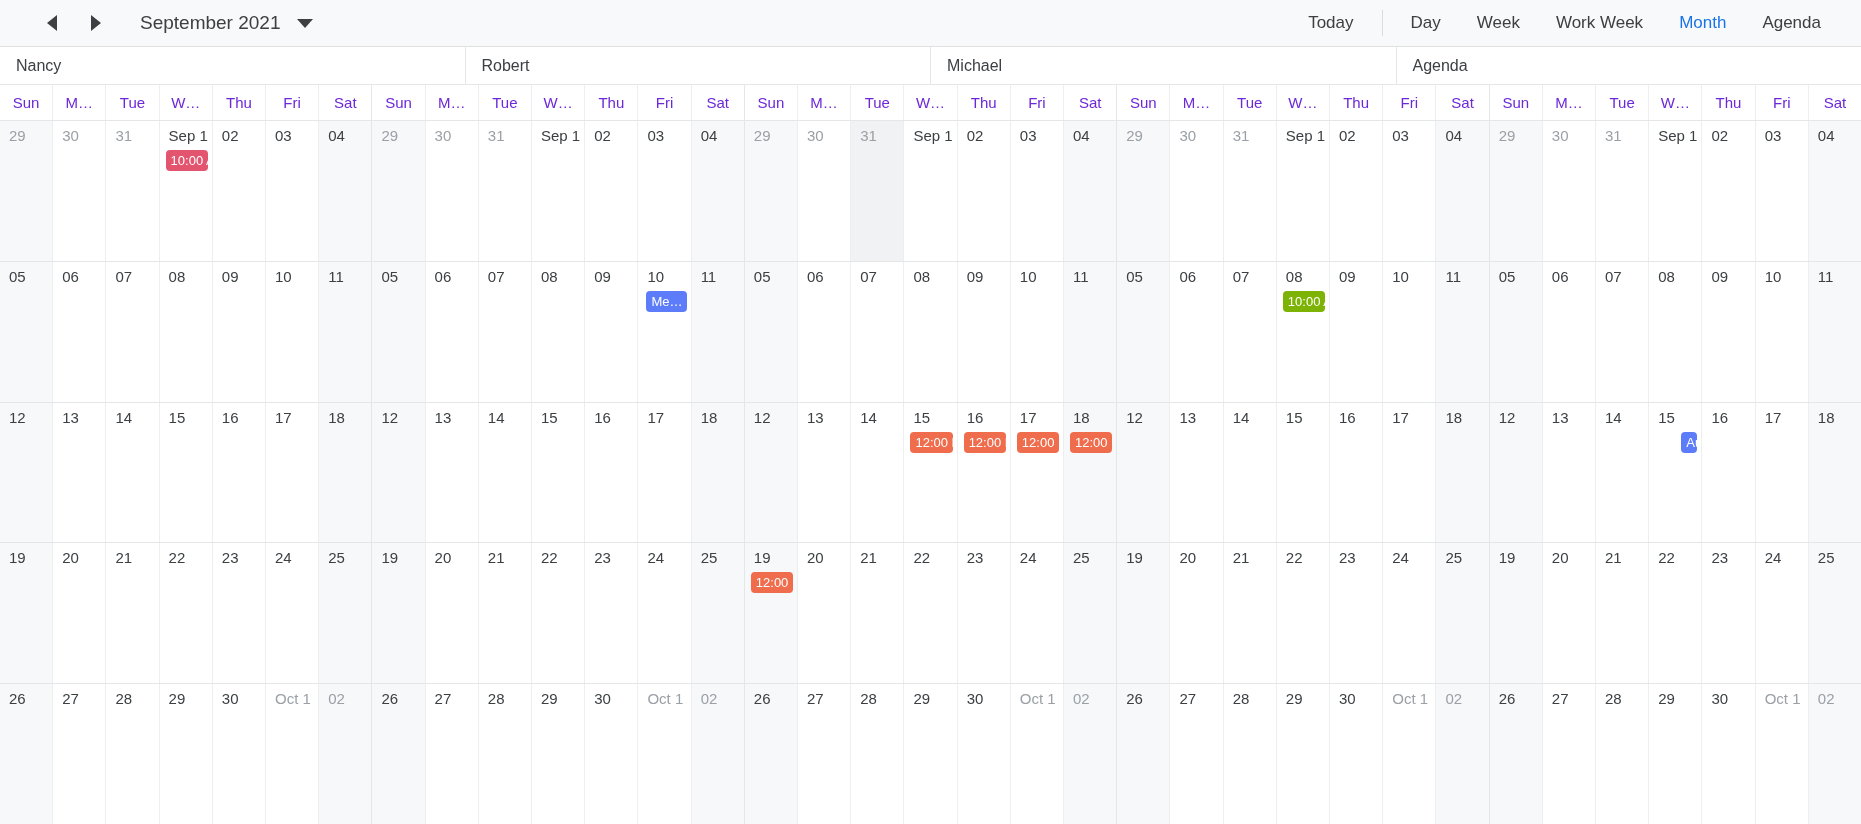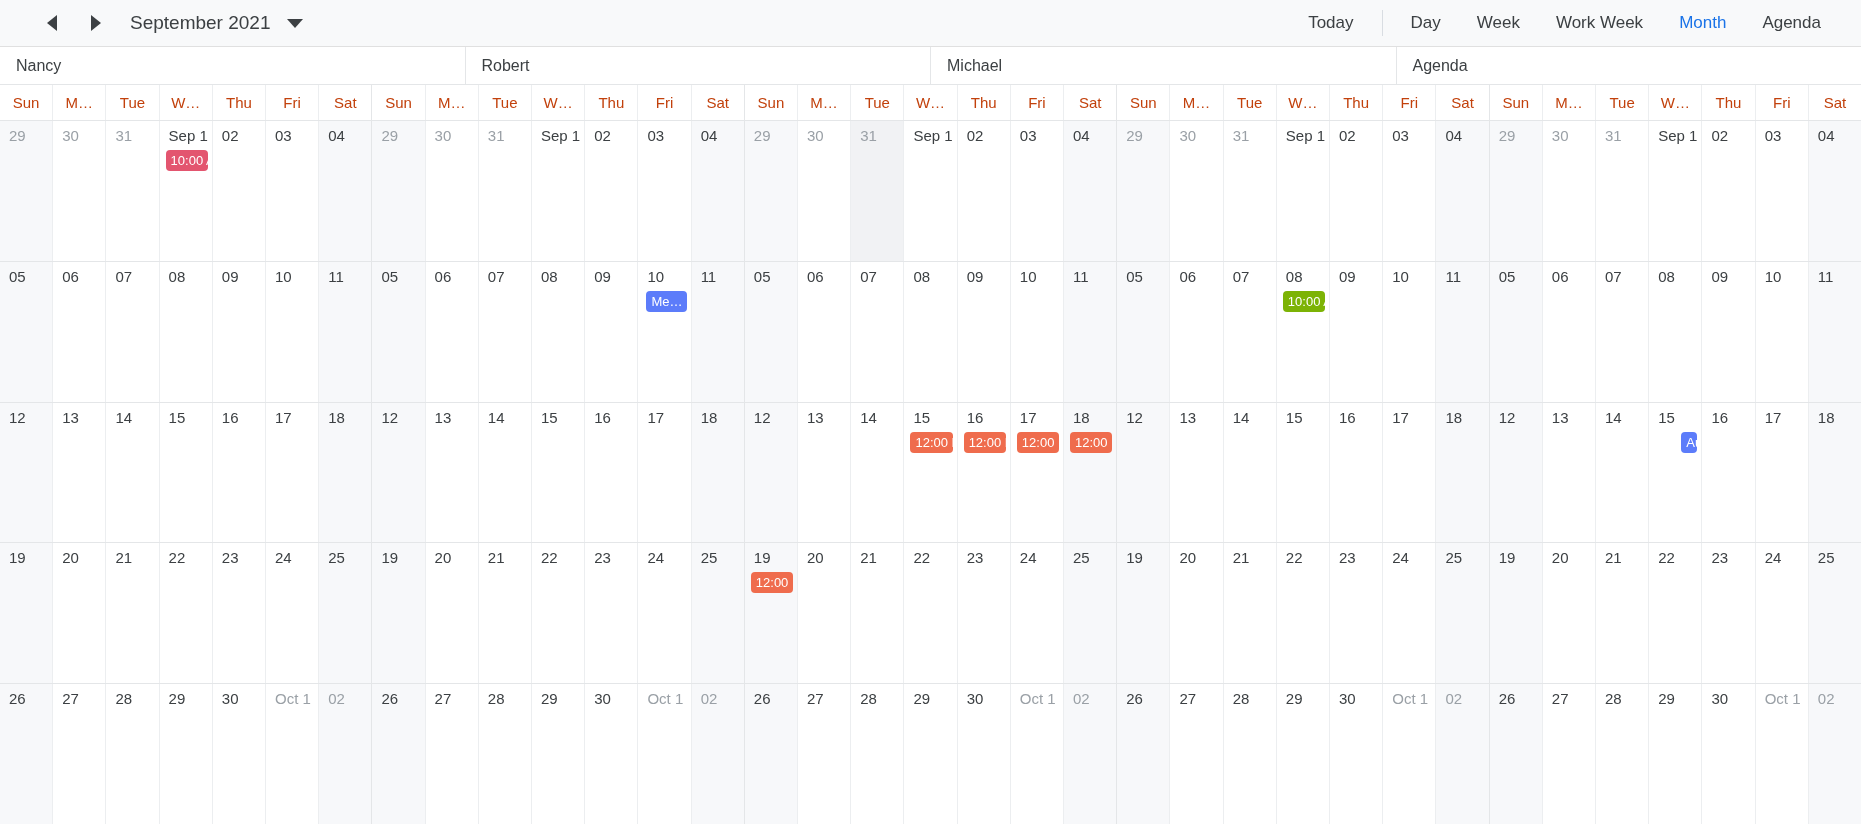--- a/index.html
+++ b/index.html
@@ -33,21 +33,21 @@
   }
   .tri-right {
     width: 0; height: 0;
     border-top: 8px solid transparent;
     border-bottom: 8px solid transparent;
     border-left: 10px solid #3c4043;
   }
   .date-title {
     font-size: 19px;
     color: #3c4043;
-    margin-left: 12px;
+    margin-left: 22px;
     white-space: nowrap;
     cursor: pointer;
   }
   .caret-down {
     margin-left: 16px;
     width: 0; height: 0;
     border-left: 8px solid transparent;
     border-right: 8px solid transparent;
     border-top: 9px solid #3c4043;
     cursor: pointer;
@@ -108,21 +108,21 @@
   }
   .res-block:last-child { border-right: none; }
   .dow-cell {
     flex: 1 1 0;
     min-width: 0;
     border-right: 1px solid #eceef0;
     display: flex;
     align-items: center;
     justify-content: center;
     font-size: 15px;
-    color: #c2410c;
+    color: #6d28d9;
     overflow: hidden;
     white-space: nowrap;
     background: #ffffff;
   }
   .dow-cell:last-child { border-right: none; }
 
   .weeks {
     flex: 1;
     display: flex;
     flex-direction: column;

